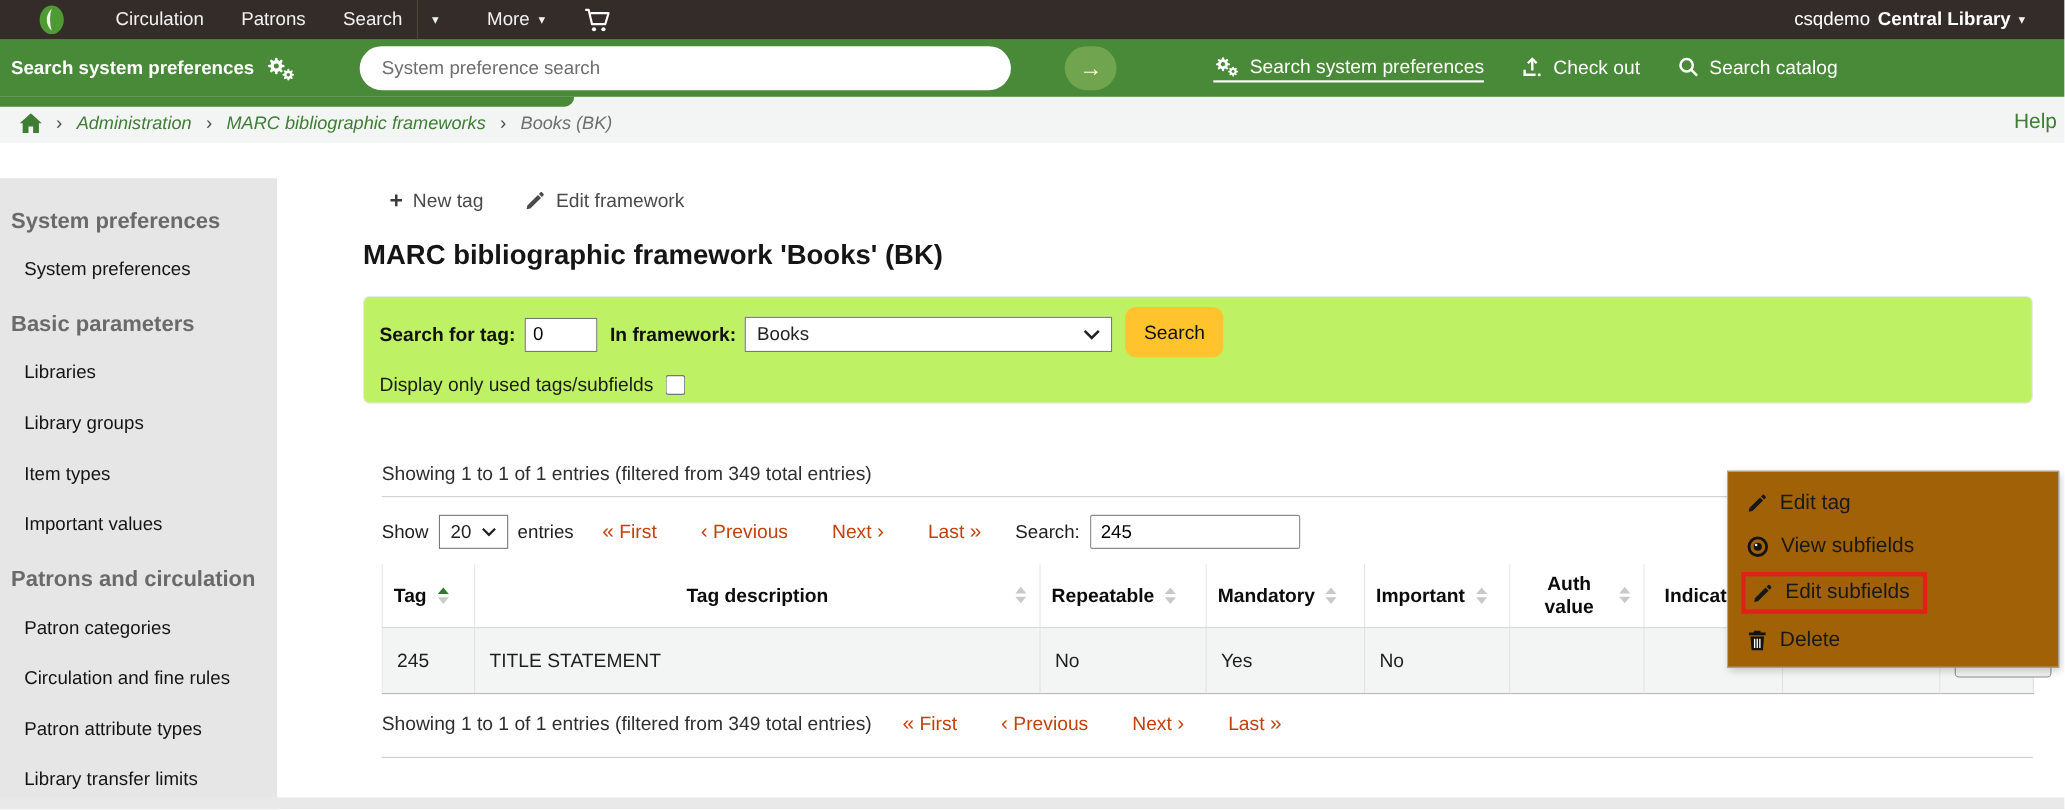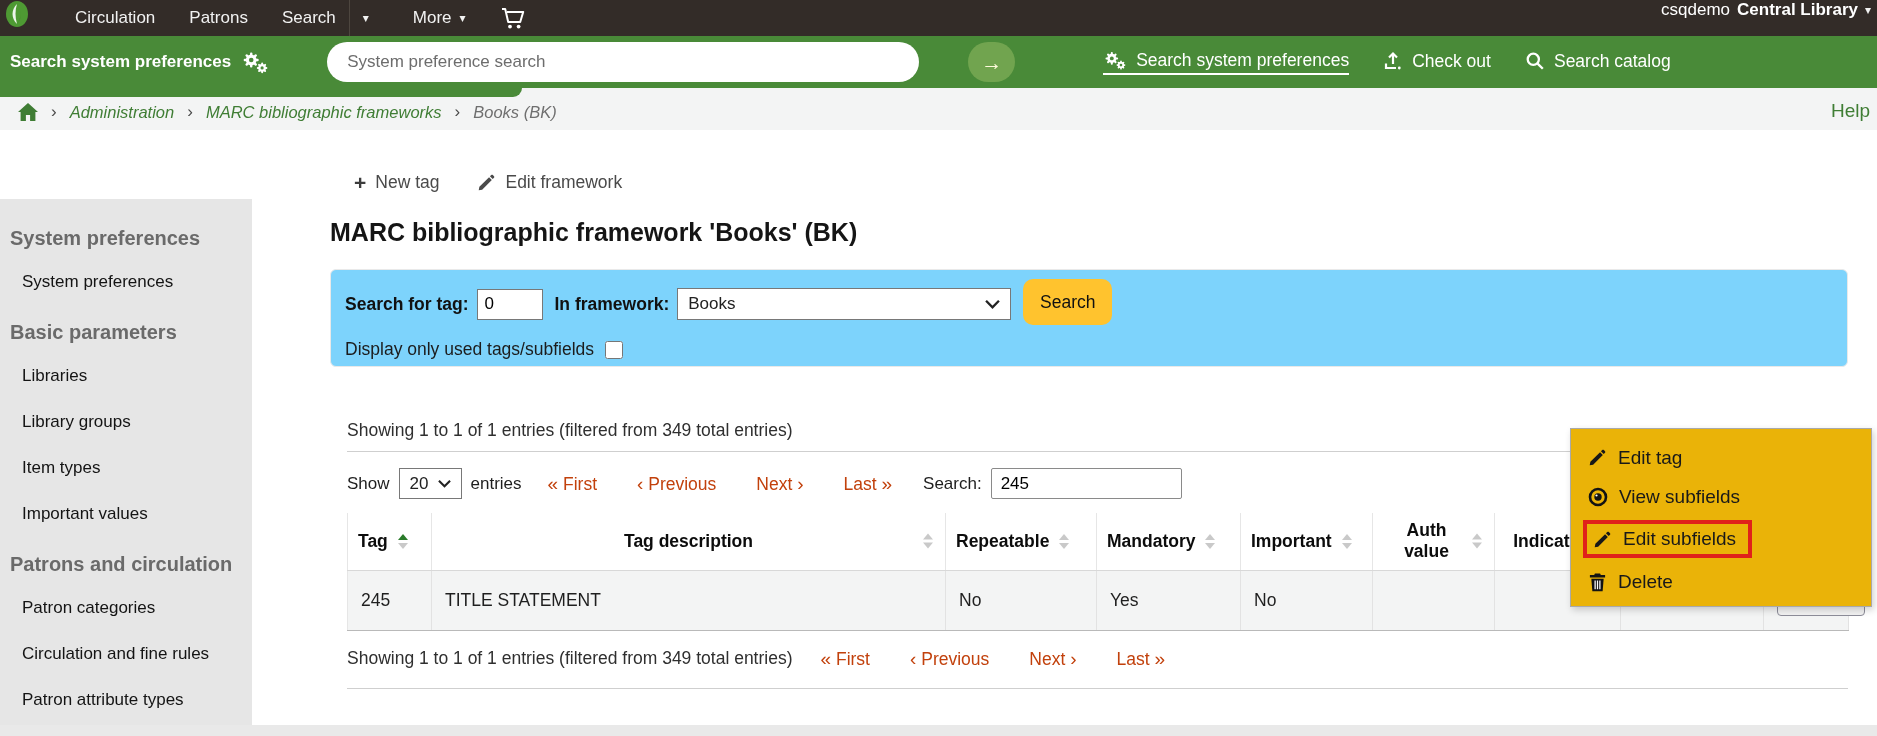--- a/index.html
+++ b/index.html
@@ -1,21 +1,21 @@
 <!DOCTYPE html>
 <html><head>
 <meta charset="utf-8">
 <style>
   * { margin:0; padding:0; box-sizing:border-box; }
   body { font-family:"Liberation Sans","DejaVu Sans",sans-serif; background:#fff; }
   .app { position:relative; width:1877px; height:736px; overflow:hidden; background:#fff; }
 
   
   .topnav { position:absolute; top:0; left:0; right:0; height:36px; background:#332c28;
-            display:flex; align-items:flex-start; padding:0 2px; z-index:20; }
+            display:flex; align-items:center; padding:0 32px; z-index:20; }
   .topnav .logo { width:26px; height:28px; margin:0 28px 0 2px; display:flex; align-items:center; }
   .topnav .nav-item { color:#f2f2f2; font-size:17px; padding:0 17px; height:36px;
                       display:flex; align-items:center; gap:8px; cursor:pointer; }
   .topnav .caret { font-size:12px; color:#f2f2f2; }
   .topnav .split-sep { width:1px; height:36px; background:#4d463f; }
   .topnav .split-caret { padding:0 13px; height:36px; display:flex; align-items:center; cursor:pointer; }
   .topnav .user { margin-left:auto; color:#fff; font-size:17px; display:flex; align-items:center; gap:7px; cursor:pointer; padding-right:4px;}
   .topnav .user b { font-weight:bold; }
 
   
@@ -37,34 +37,34 @@
 
   
   .breadcrumbbar { position:absolute; top:88px; left:0; right:0; height:42px; background:#f3f4f4;
                    display:flex; align-items:center; padding:6px 0 0 18px; font-size:16.5px; }
   .bc-sep { color:#4a4a4a; margin:0 13px; font-size:17px; }
   .bc-link { color:#3f7d34; font-style:italic; text-decoration:none; cursor:pointer; }
   .bc-current { color:#6f6f6f; font-style:italic; }
   .bc-help { position:absolute; right:7px; top:12px; color:#3f7d34; font-size:19px; text-decoration:none; cursor:pointer; }
 
   
-  .sidebar { position:absolute; left:0; top:162px; width:252px; bottom:0; background:#e6e6e6; padding-top:12px;margin-top:37px; }
+  .sidebar { position:absolute; left:0; top:162px; width:252px; bottom:0; background:#e6e6e6; padding-top:12px; }
   .side-heading { font-size:20px; font-weight:bold; color:#6a6a6a; padding:16px 10px 9px 10px; }
   .side-link { display:block; font-size:17px; color:#141414; padding:13px 10px 13px 22px;
                text-decoration:none; cursor:pointer; }
 
   
   .main { position:absolute; left:252px; top:130px; right:0; bottom:0; background:#fff; padding-left:78px; }
   .toolbar { margin:42px 0 0 24px; display:flex; gap:38px; }
   .tbtn { display:inline-flex; align-items:center; gap:9px; background:none; border:none;
           font-size:17.5px; color:#4a4a4a; font-family:inherit; cursor:pointer; }
   .tbtn .plus { font-size:21px; color:#3c3c3c; line-height:1; font-weight:bold; }
   h1.page-title { margin-top:25px; font-size:25px; color:#151515; font-weight:bold; }
 
-  .panel { margin-top:22px; width:1518px; height:98px; background:#7dd3fc;
+  .panel { margin-top:22px; width:1518px; height:98px; background:#bef264;
            border:1px solid #e9e9e9; border-radius:6px; padding:13px 0 0 14px; }
   .form-row { display:flex; align-items:center; }
   .form-row label { font-size:17.5px; font-weight:bold; color:#111; }
   .tag-input { width:66px; height:31px; border:1px solid #787878; margin:0 12px 0 8px;
                font-size:17px; padding:0 7px; font-family:inherit; }
   .fake-select { display:flex; align-items:center; justify-content:space-between; background:#fff;
                  border:1px solid #787878; height:32px; padding:0 10px; font-size:17px; color:#222; cursor:pointer; }
   .fw-select { width:334px; margin-left:8px; }
   .btn-search { margin:-4px 0 0 12px; width:89px; height:46px; background:#ffc32e; color:#111;
                 border:none; border-radius:10px; font-size:17.5px; font-family:inherit; cursor:pointer; }
@@ -100,21 +100,21 @@
   .cell-actions { text-align:right; }
   .btn-actions { background:#f2f2f2; border:1px solid #8d8d99; border-radius:4px; color:#4a4a57;
                  font-size:16.5px; padding:5px 11px; font-family:inherit; cursor:pointer; white-space:nowrap; }
   .btn-actions .caret-up { font-size:11px; }
 
   .dt-footer { margin:17px 0 0 17px; display:flex; align-items:center; }
   .dt-footer .pager { margin-left:28px; }
   .bottom-strip { position:absolute; left:0; bottom:0; width:100%; height:11px; background:#e9e9e9; }
 
   
-  .menu { position:absolute; left:1570px; top:428px; width:302px; height:179px; background:#eab308;
+  .menu { position:absolute; left:1570px; top:428px; width:302px; height:179px; background:#a16207;
           border:1px solid #a9a9a9; box-shadow:2px 3px 7px rgba(0,0,0,.18); z-index:50; padding-top:9px; }
   .menu-item { height:39px; display:flex; align-items:center; gap:11px; padding-left:17px;
                font-size:19px; color:#191919; cursor:pointer; }
   .menu-item.has-box { height:46px; padding-left:12px; }
   .hl-box { display:inline-flex; align-items:center; gap:11px; border:4px solid #e0211a; padding:4px 12px 4px 6px; }
 
   svg { display:block; }
 </style>
 </head>
 <body>

